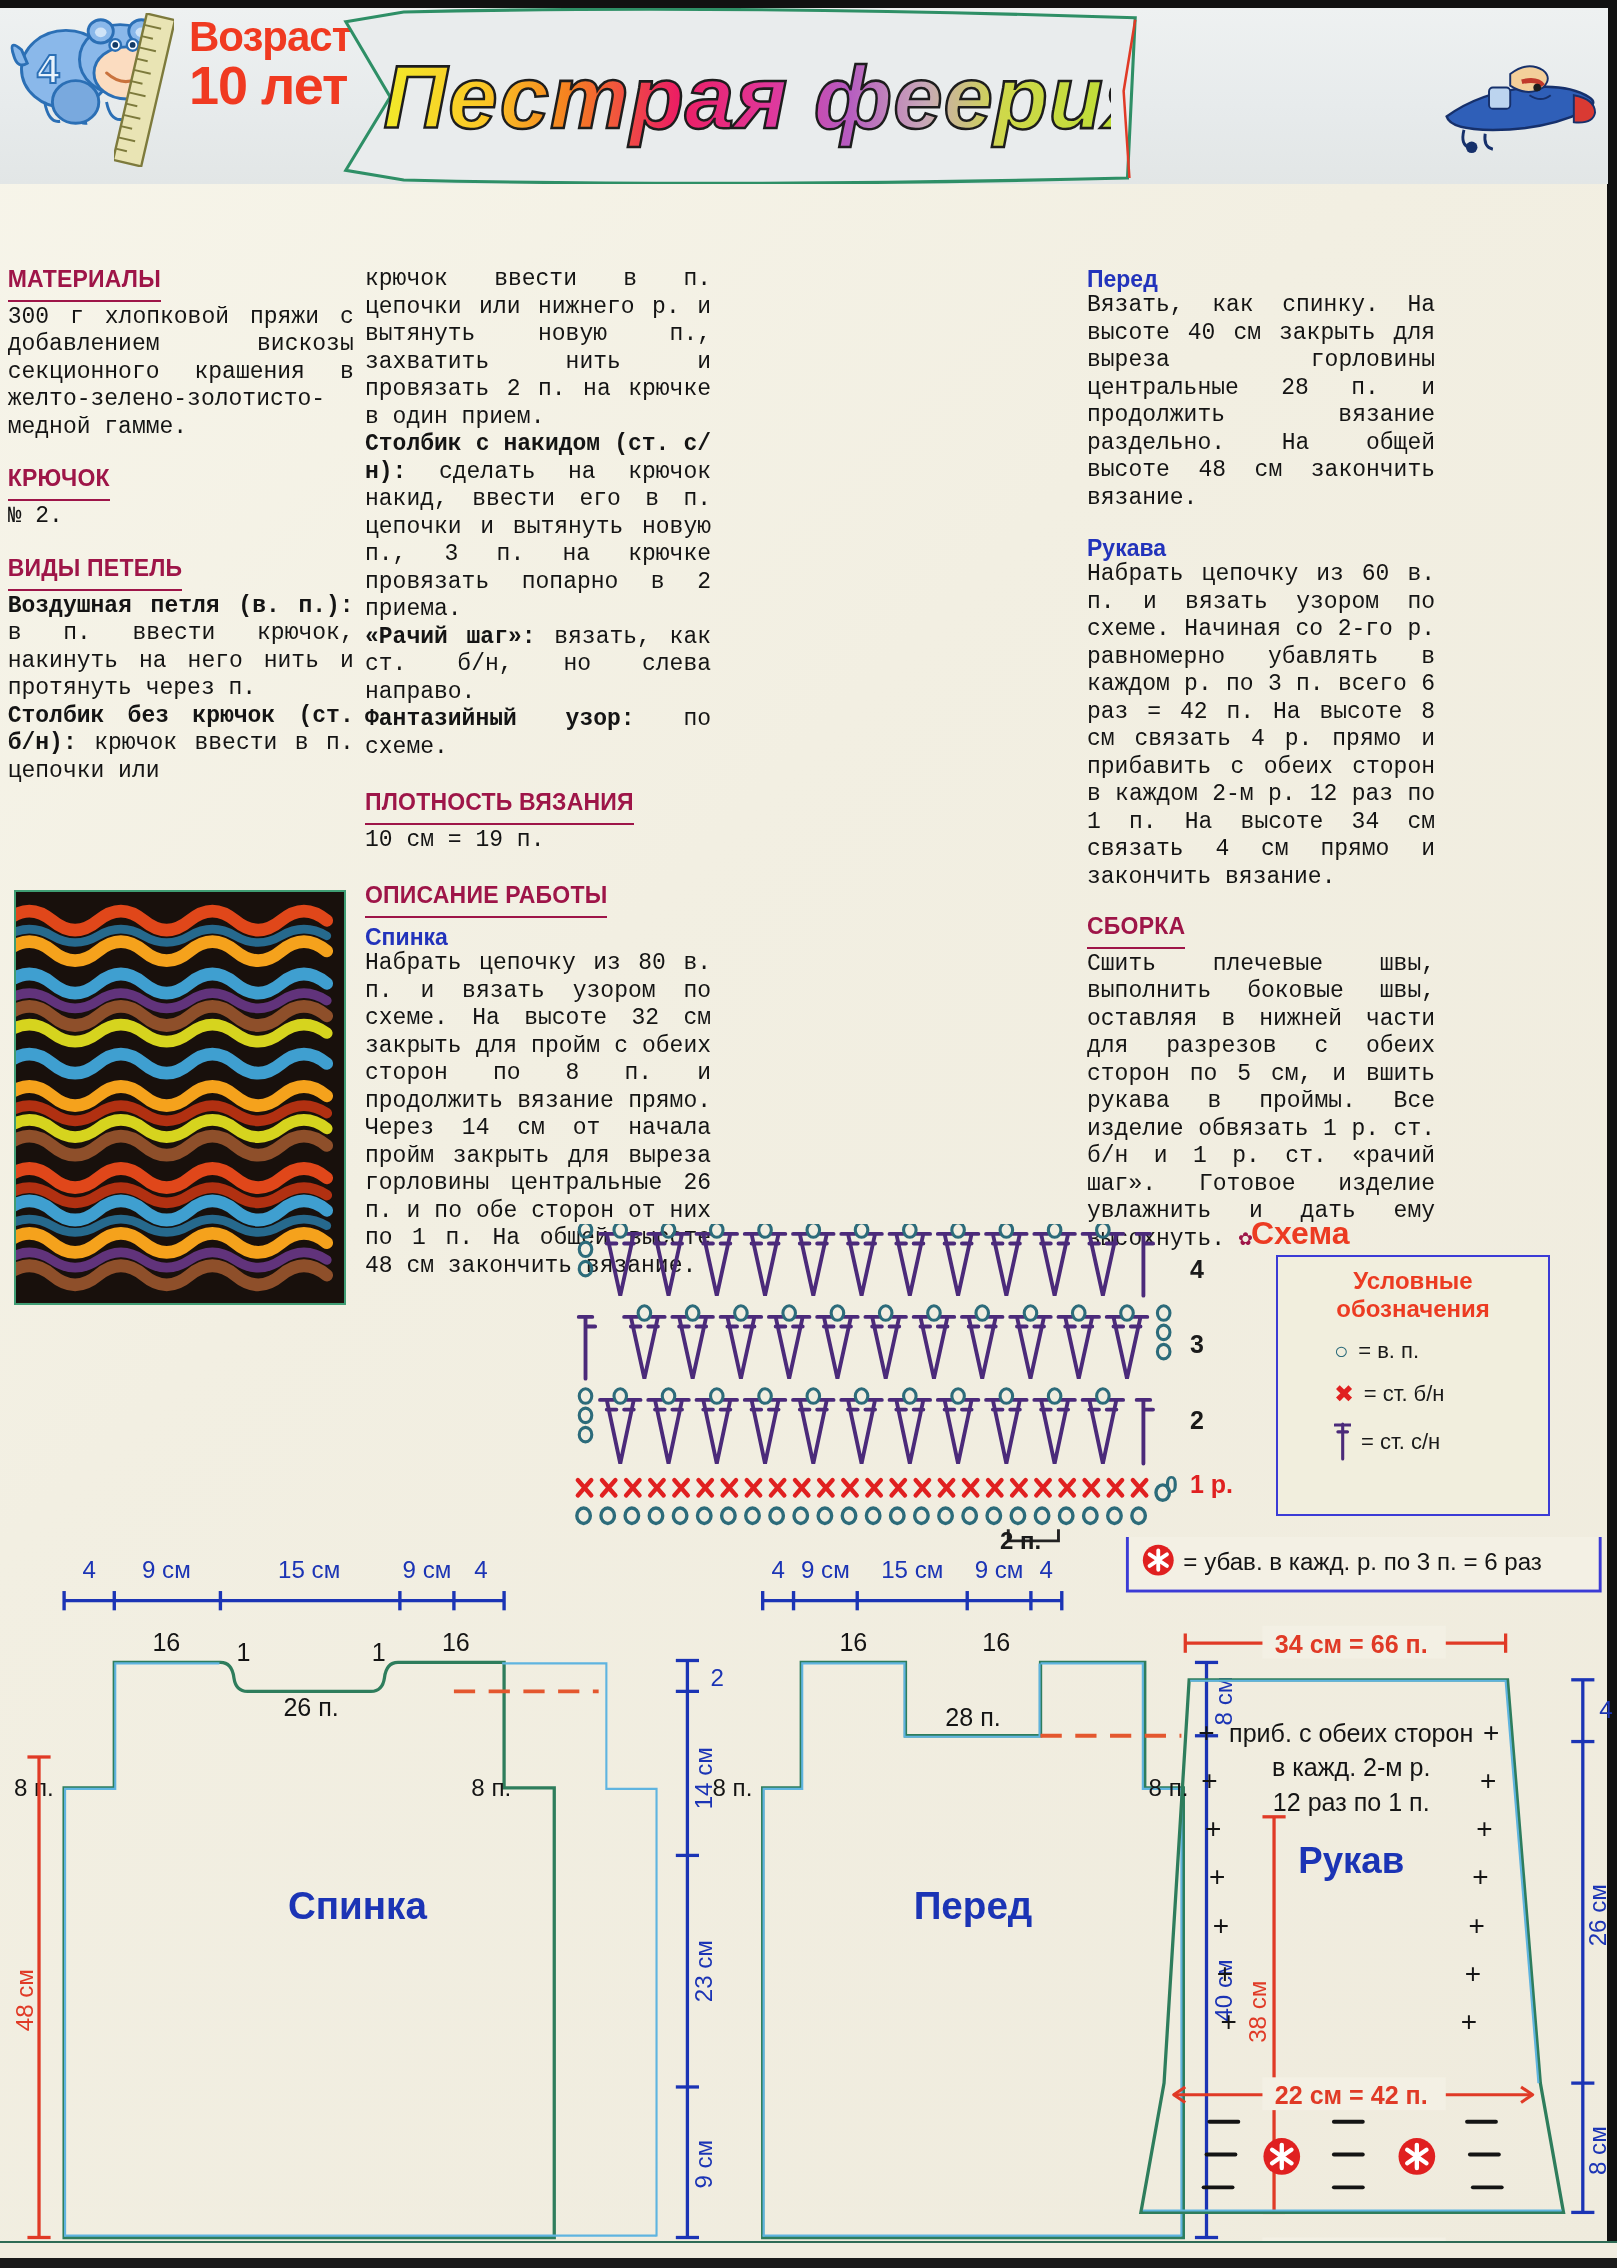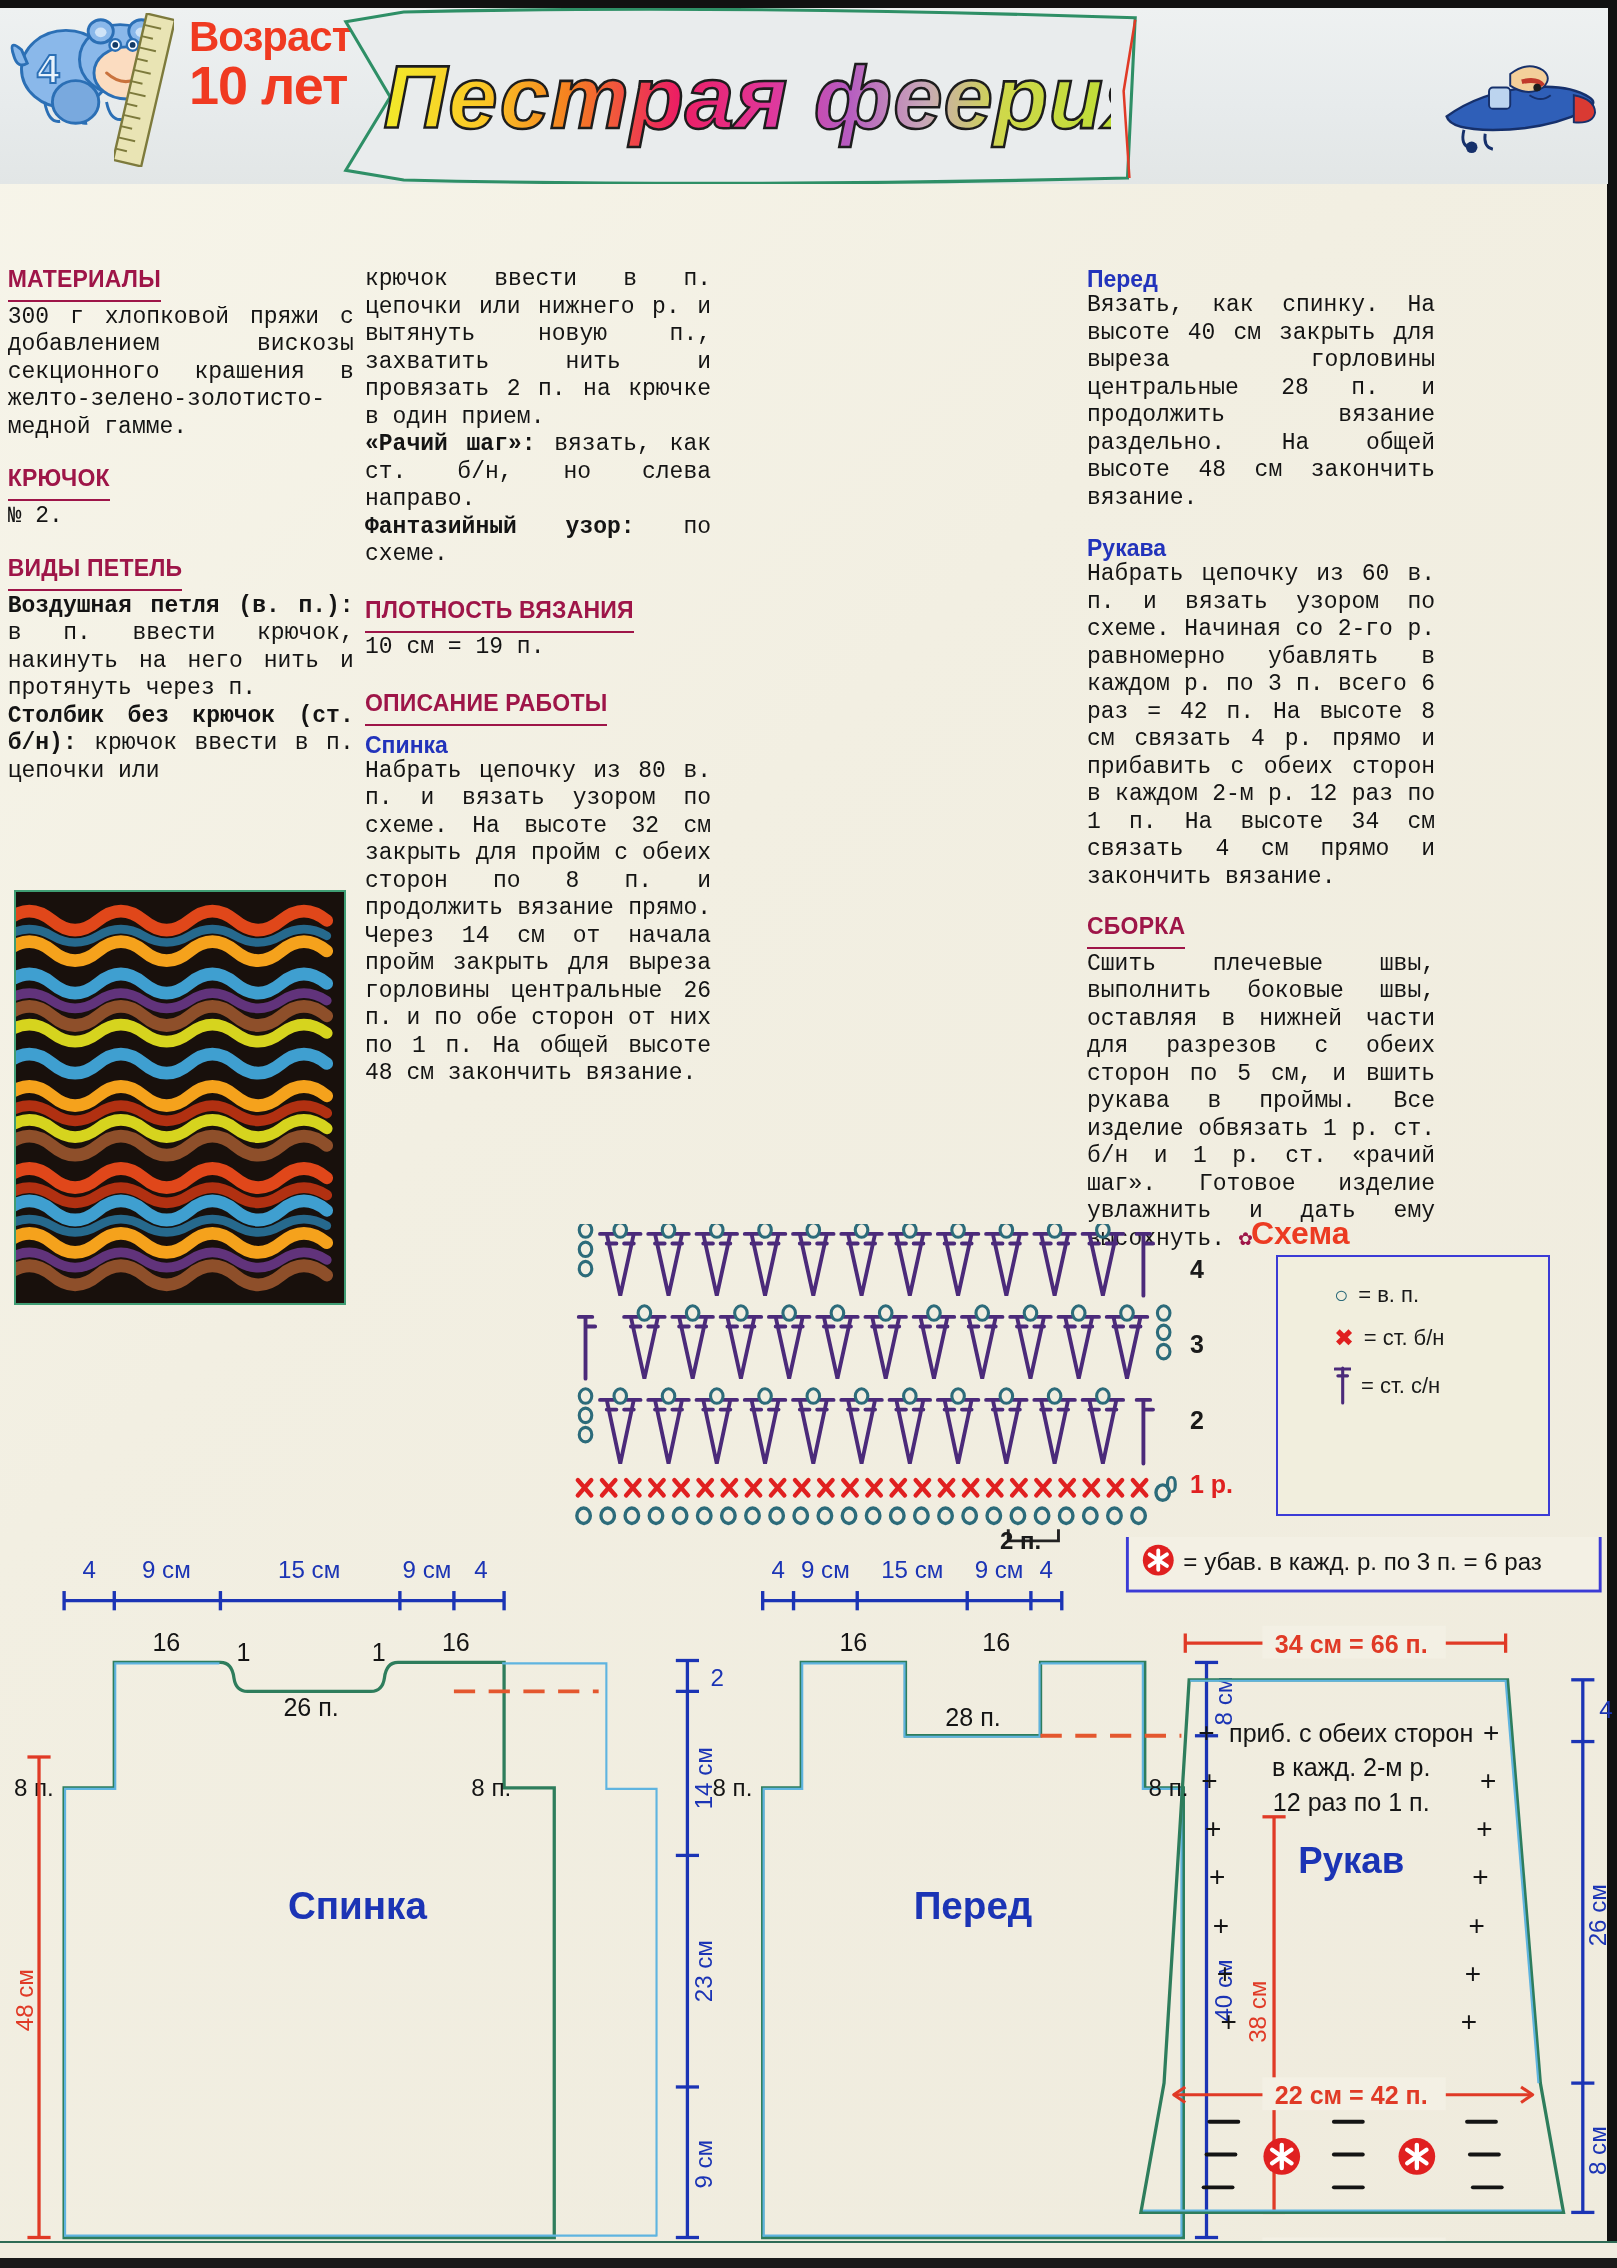--- a/index.html
+++ b/index.html
@@ -211,20 +211,21 @@
         <g stroke="#2a7fae" stroke-width="9" opacity=".8">
           <path d="M-10 350 q24 -14 48 0 q24 14 48 0 q24 -14 48 0 q24 14 48 0 q24 -14 48 0 q24 14 48 0 q24 -14 48 0"></path>
           <path d="M-10 46 q24 -14 48 0 q24 14 48 0 q24 -14 48 0 q24 14 48 0 q24 -14 48 0 q24 14 48 0 q24 -14 48 0"></path>
         </g>
       </g>
     </svg>
   </div>
 
   <div class="col col2">
     <p class="t"> крючок ввести в п. цепочки или нижнего р. и вытянуть новую п., захватить нить и провязать 2 п. на крючке в один прием.</p>
+    <p class="t"><b>Столбик с накидом (ст. с/н):</b><span> сделать на крючок накид, ввести его в п. цепочки и вытянуть новую п., 3 п. на крючке провязать попарно в 2 приема.</span></p>
     <p class="t"><b>«Рачий шаг»:</b><span> вязать, как ст. б/н, но слева направо.</span></p>
     <p class="t"><b>Фантазийный узор:</b><span> по схеме.</span></p>
 
     <h3 class="sec" style="margin-top:29px">ПЛОТНОСТЬ ВЯЗАНИЯ</h3>
     <p class="t">10 см = 19 п.</p>
 
     <h3 class="sec" style="margin-top:29px">ОПИСАНИЕ РАБОТЫ</h3>
     <h4 class="sub">Спинка</h4>
     <p class="t">Набрать цепочку из 80 в. п. и вязать узором по схеме. На высоте 32 см закрыть для пройм с обеих сторон по 8 п. и продолжить вязание прямо. Через 14 см от начала пройм закрыть для выреза горловины центральные 26 п. и по обе сторон от них по 1 п. На общей высоте 48 см закончить вязание.</p>
   </div>
@@ -404,20 +405,21 @@
 
   <div style="position:absolute;left:1190px;top:1255px;font-size:25px;color:#1a1a1a;font-weight:bold;">4</div>
   <div style="position:absolute;left:1190px;top:1330px;font-size:25px;color:#1a1a1a;font-weight:bold;">3</div>
   <div style="position:absolute;left:1190px;top:1406px;font-size:25px;color:#1a1a1a;font-weight:bold;">2</div>
   <div style="position:absolute;left:1165px;top:1472px;font-size:23px;color:#2c6b7a;font-weight:bold;">0</div>
   <div style="position:absolute;left:1190px;top:1470px;font-size:25px;color:#e02020;font-weight:bold;">1 р.</div>
   <div style="position:absolute;left:1000px;top:1527px;font-size:24px;color:#1a1a1a;font-weight:bold;">2 п.</div>
 
   <div class="scheme-label">Схема</div>
   <div class="legend-box">
+    <div class="legend-title">Условные обозначения</div>
     <div class="legend-row">
       <span class="sym-o">○</span>
       <span>= в. п.</span>
     </div>
     <div class="legend-row">
       <span class="sym-x">✖</span>
       <span>= ст. б/н</span>
     </div>
     <div class="legend-row">
       <svg width="17.4" height="39" viewBox="0 0 18 40">

